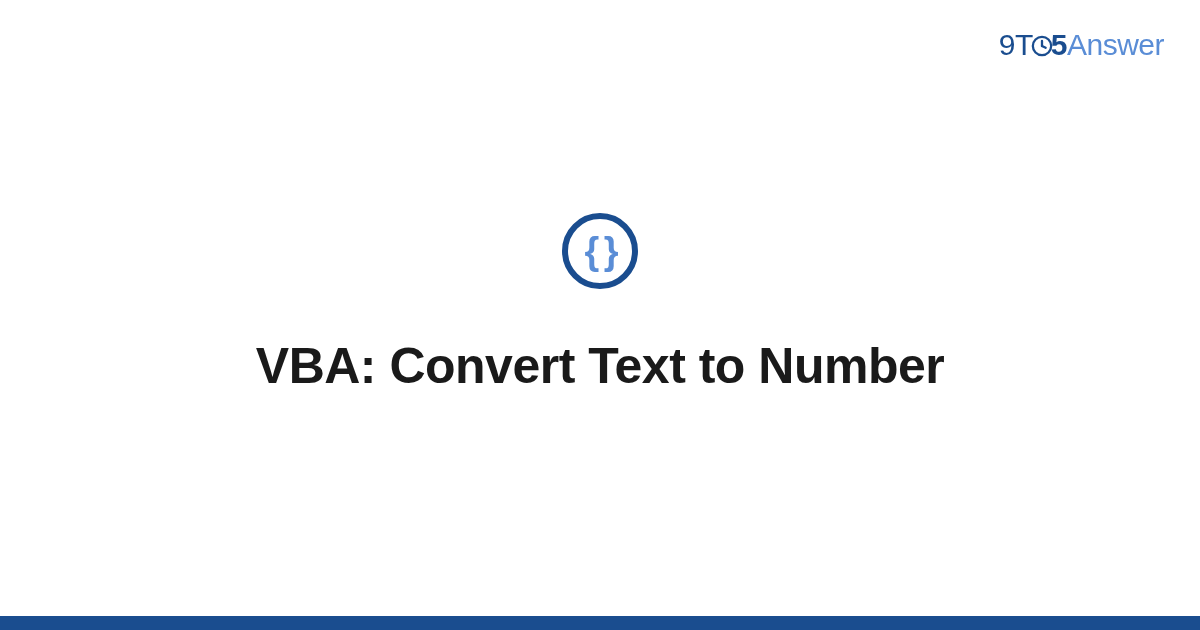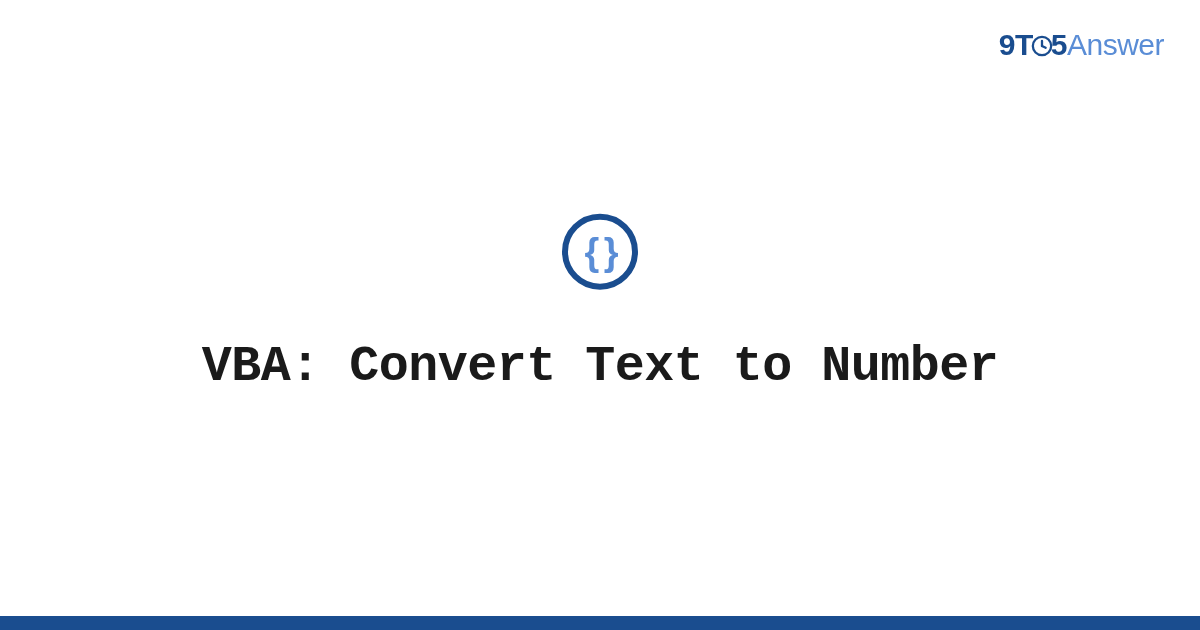--- a/index.html
+++ b/index.html
@@ -18,21 +18,21 @@
     .brand-logo {
       position: absolute;
       top: 28px;
       right: 36px;
       font-size: 30px;
       font-weight: 600;
       letter-spacing: -0.5px;
     }
     .brand-9t {
       color: #1a4d8f;
-      font-weight: 700;
+      font-weight: 400;
     }
     .brand-clock {
       display: inline-flex;
       align-items: center;
       justify-content: center;
       vertical-align: -2px;
       margin: 0 -2px;
     }
     .brand-5 {
       color: #1a4d8f;
@@ -71,21 +71,20 @@
       font-family: "Helvetica Neue", Arial, sans-serif;
       letter-spacing: -3px;
       line-height: 1;
     }
     .page-title {
       font-size: 50px;
       font-weight: 700;
       color: #1a1a1a;
       text-align: center;
       letter-spacing: -0.5px;
-      font-family: Liberation Mono, monospace;
     }
     .bottom-bar {
       position: absolute;
       bottom: 0;
       left: 0;
       width: 100%;
       height: 14px;
       background: #1a4d8f;
     }
   </style>

